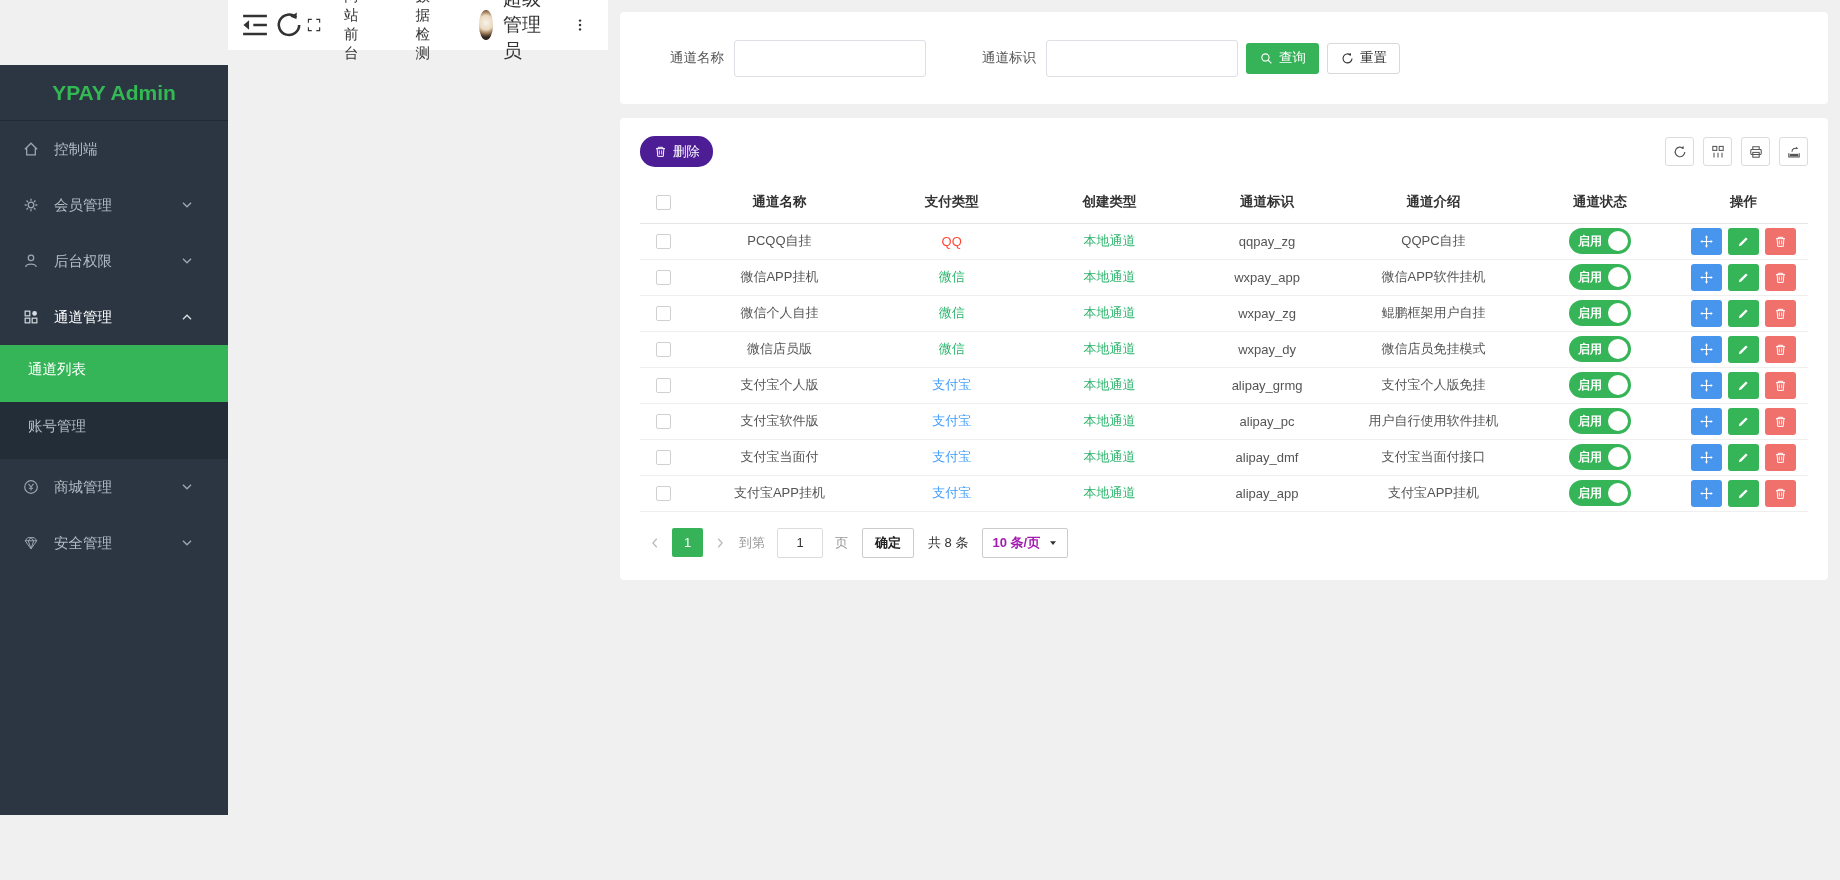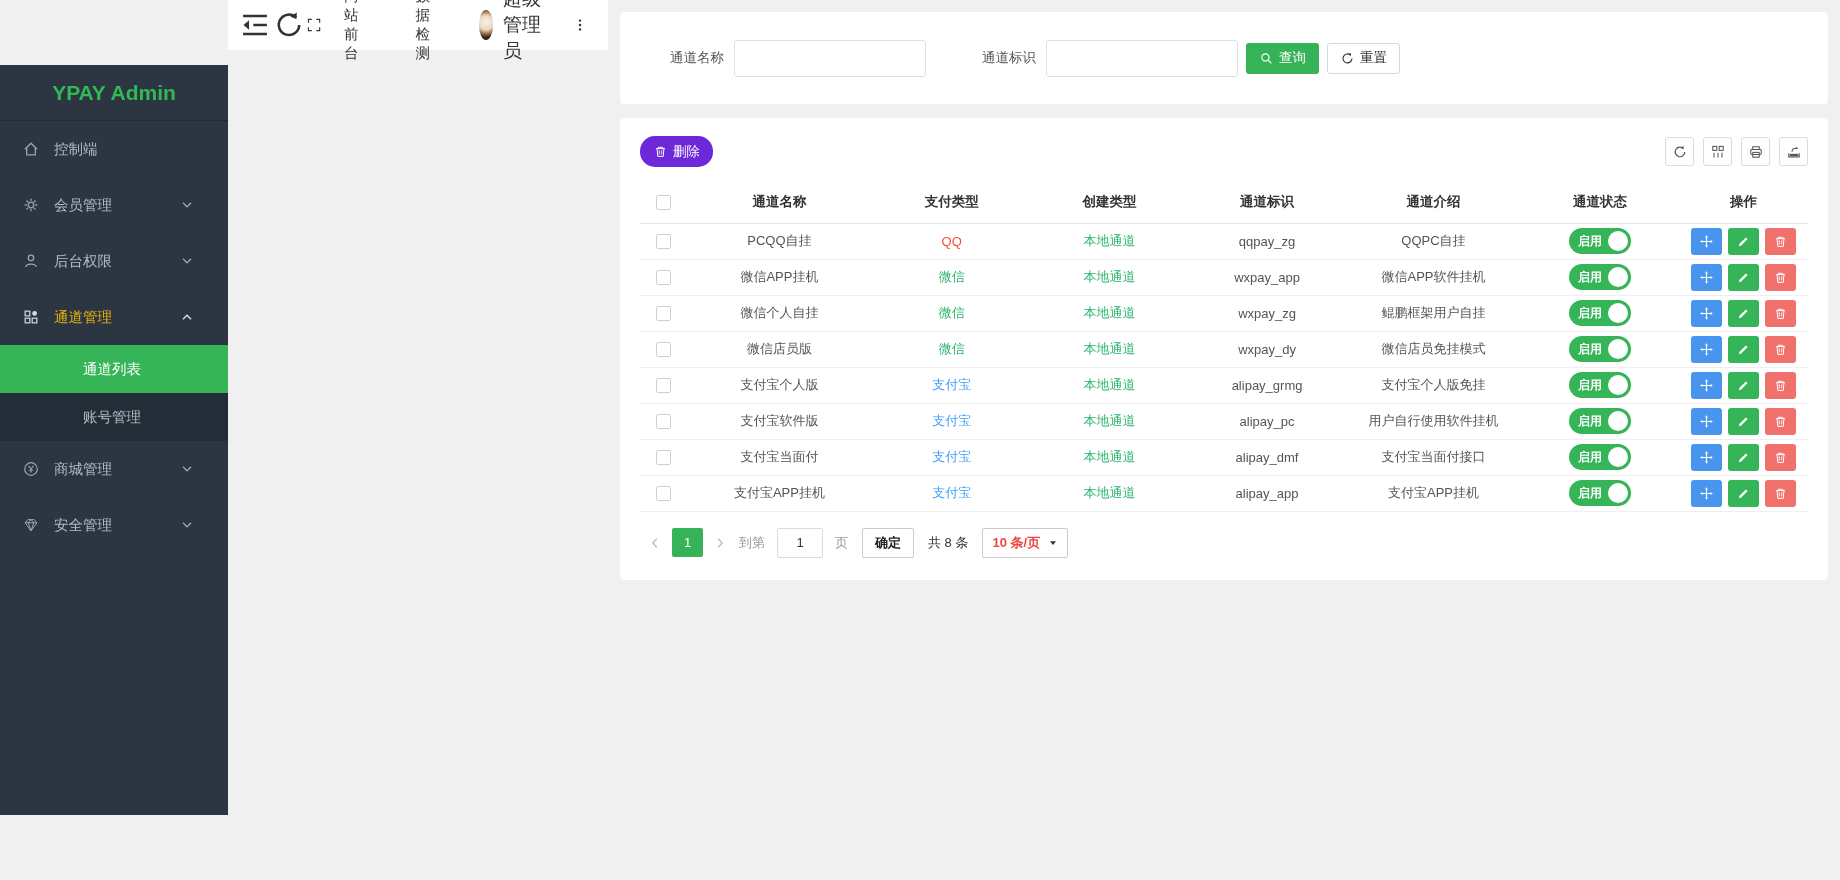--- a/index.html
+++ b/index.html
@@ -7,26 +7,26 @@
     font-family:"Liberation Sans","DejaVu Sans",sans-serif; }
   .app { display:flex; width:100%; height:100%; align-items:center; }
 
   
   .sidebar { width:228px; height:750px; background:#2b3642; flex:none; }
   .logo { height:56px; line-height:56px; text-align:center; color:#33b854;
     font-size:21px; font-weight:bold; border-bottom:1px solid rgba(0,0,0,.22); }
   .nav-item { height:56px; display:flex; align-items:center; padding:0 18px 0 22px;
     color:#b3bcc5; font-size:14.5px; cursor:pointer; }
   .nav-item .icon { width:18px; height:18px; margin-right:14px; display:inline-flex; color:#9aa6b0; }
-  .nav-item.expanded { color:#eab308; }
+  .nav-item.expanded { color:#ffffff; }
   .nav-item.expanded .icon { color:#d6dde2; }
   .nav-label { flex:1; }
   .chev { width:14px; height:14px; color:#8d98a3; }
   .submenu { background:#222d38; }
-  .sub-item { height:48px; line-height:48px; padding-left:83px; font-size:14.5px;
+  .sub-item { height:57px; line-height:48px; padding-left:28px; font-size:14.5px;
     color:#b3bcc5; cursor:pointer; }
   .sub-item.active { background:#36b558; color:#fff; }
 
   
   .main { flex:1; display:flex; height:100%; }
   .topbar { height:50px; background:#fff; display:flex; align-items:center;
     justify-content:space-between; padding:0 20px 0 10px; }
   .topbar-left, .topbar-right { display:flex; align-items:center; }
   .tb-icon { width:34px; height:34px; display:inline-flex; align-items:center;
     justify-content:center; color:#333; cursor:pointer; }
@@ -44,21 +44,21 @@
   .gap { width:56px; }
   .btn { display:inline-flex; align-items:center; justify-content:center; gap:5px;
     height:31px; border:1px solid transparent; border-radius:3px; font-size:13.5px;
     cursor:pointer; padding:0 12px; }
   .btn .icon { width:15px; height:15px; display:inline-flex; }
   .btn-query { background:#36b358; color:#fff; margin-left:8px; }
   .btn-reset { background:#fff; color:#333; border-color:#d9d9d9; margin-left:8px; }
 
   .table-card { margin-top:14px; padding:18px 20px 22px 20px; }
   .table-toolbar { display:flex; align-items:center; justify-content:space-between; }
-  .btn-delete { background:#6d28d9; color:#fff; height:31px;border-radius:15px; }
+  .btn-delete { background:#4c1d95; color:#fff; height:31px;border-radius:15px; }
   .tool-icons { display:flex; gap:9px; }
   .tool-btn { width:29px; height:29px; border:1px solid #dcdcdc; border-radius:3px;
     background:#fff; display:inline-flex; align-items:center; justify-content:center;
     color:#555; cursor:pointer; }
   .tool-btn .icon { width:16px; height:16px; display:inline-flex; }
 
   table { width:100%; border-collapse:collapse; table-layout:fixed; margin-top:14px; }
   th { height:42px; font-size:13.5px; color:#333; font-weight:bold; text-align:center;
     border-bottom:1px solid #e6e6e6; }
   td { height:36px; font-size:13px; color:#555; text-align:center;
@@ -86,21 +86,21 @@
     display:inline-flex; align-items:center; justify-content:center; border-radius:2px;
     margin:0 6px; cursor:pointer; }
   .pg-text { font-size:13px; color:#999; margin:0 8px; }
   .pg-total { color:#333; }
   .pg-input { width:46px; height:30px; border:1px solid #dcdcdc; border-radius:2px;
     text-align:center; font-size:13px; color:#333; outline:none; margin:0 4px; }
   .pg-confirm { height:30px; padding:0 12px; background:#fff; border:1px solid #ccc;
     border-radius:2px; font-size:13px; font-weight:bold; color:#222; cursor:pointer; margin:0 6px; }
   .pg-select { height:30px; border:1px solid #ccc; border-radius:2px; background:#fff;
     display:inline-flex; align-items:center; gap:8px; padding:0 9px; font-size:13px;
-    color:#ef4444; font-weight:bold; cursor:pointer; margin-left:6px; }
+    color:#a21caf; font-weight:bold; cursor:pointer; margin-left:6px; }
   .pg-select .icon { width:10px; height:10px; display:inline-flex; color:#333; }
   svg { display:block; width:100%; height:100%; }
 </style>
 </head>
 <body>
 
 <div class="app">
   <aside class="sidebar">
     <div class="logo">YPAY Admin</div>
     <nav id="side-nav">

